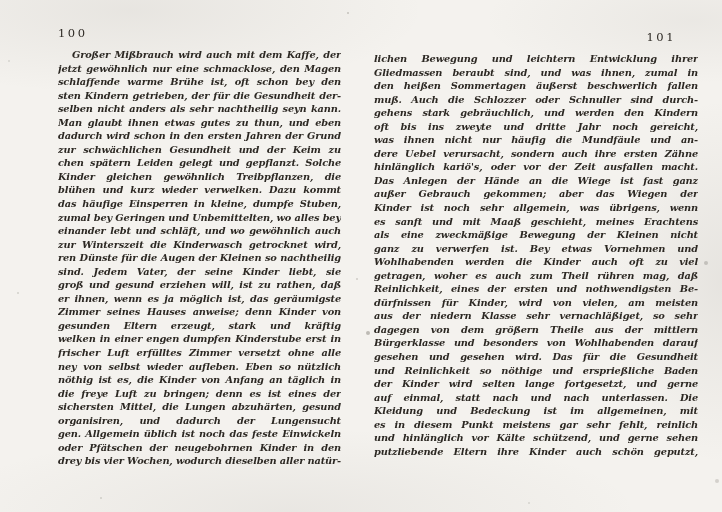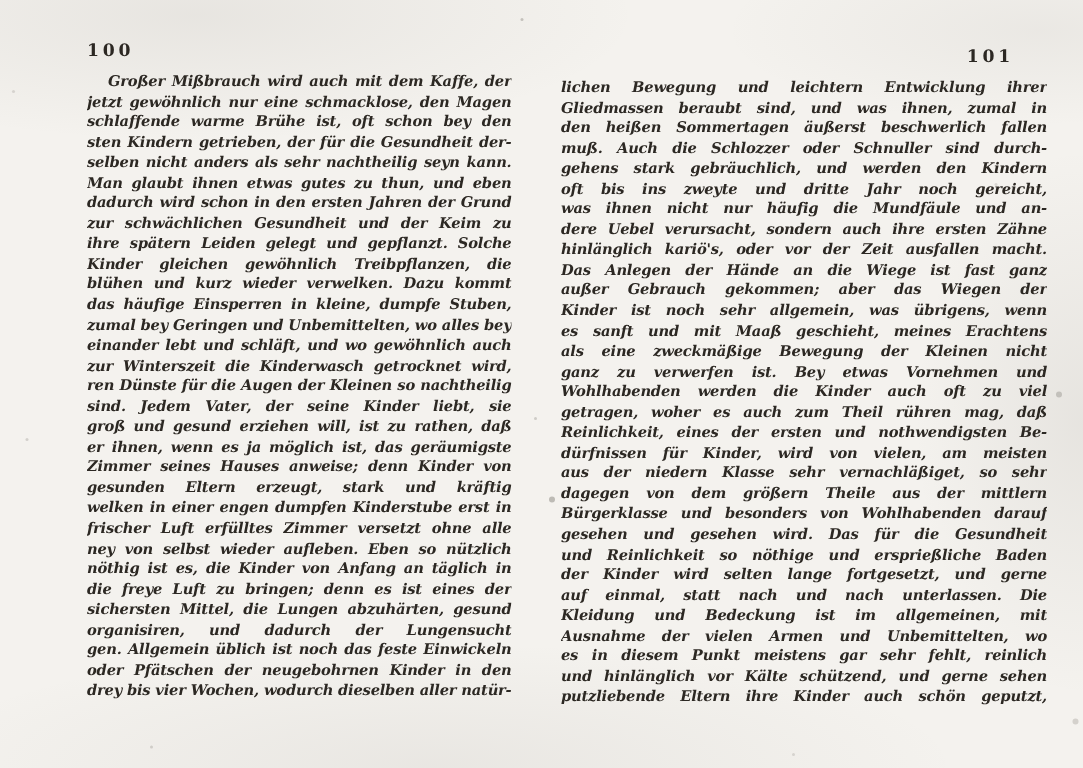--- a/index.html
+++ b/index.html
@@ -18,21 +18,21 @@
       radial-gradient(ellipse 500px 120px at 40% 100%, rgba(120,114,106,0.09), transparent 70%),
       radial-gradient(ellipse 160px 260px at 100% 55%, rgba(110,104,96,0.10), transparent 70%),
       var(--paper, #f4f2ee);
   }
   .page { position: absolute; }
   .page-left  { left: 58px;  top: 26px; width: 283px; }
   .page-right { left: 374px; top: 30px; width: 324px; }
   .page-number {
     height: 14px; line-height: 14px;
     margin-bottom: 8px;
-    font-size: 11.5px; font-weight: bold;
+    font-size: 11.5px; font-weight: normal;
     letter-spacing: 2.5px;
     color: var(--ink, #2c2823);
   }
   .pn-right { text-align: right; padding-right: 22px; }
   .page-text { width: 100%; font-style: italic; }
   .text-line {
     height: 13.55px; line-height: 13.55px;
     overflow: hidden;
     font-size: 9.8px; font-weight: bold;
     letter-spacing: -0.15px;
@@ -69,21 +69,21 @@
     <div class="page-number pn-left">100</div>
     <div class="page-text">
         <div class="text-line indent">Großer Mißbrauch wird auch mit dem Kaffe, der</div>
         <div class="text-line">jetzt gewöhnlich nur eine schmacklose, den Magen er-</div>
         <div class="text-line">schlaffende warme Brühe ist, oft schon bey den klein-</div>
         <div class="text-line">sten Kindern getrieben, der für die Gesundheit der-</div>
         <div class="text-line">selben nicht anders als sehr nachtheilig seyn kann.</div>
         <div class="text-line">Man glaubt ihnen etwas gutes zu thun, und eben</div>
         <div class="text-line">dadurch wird schon in den ersten Jahren der Grund</div>
         <div class="text-line">zur schwächlichen Gesundheit und der Keim zu man-</div>
-        <div class="text-line">ihre spätern Leiden gelegt und gepflanzt. Solche</div>
+        <div class="text-line">chen spätern Leiden gelegt und gepflanzt. Solche</div>
         <div class="text-line">Kinder gleichen gewöhnlich Treibpflanzen, die schnell</div>
         <div class="text-line">blühen und kurz wieder verwelken. Dazu kommt noch</div>
         <div class="text-line">das häufige Einsperren in kleine, dumpfe Stuben,</div>
         <div class="text-line">zumal bey Geringen und Unbemittelten, wo alles bey</div>
         <div class="text-line">einander lebt und schläft, und wo gewöhnlich auch</div>
         <div class="text-line">zur Winterszeit die Kinderwasch getrocknet wird, de-</div>
         <div class="text-line">ren Dünste für die Augen der Kleinen so nachtheilig</div>
         <div class="text-line">sind. Jedem Vater, der seine Kinder liebt, sie</div>
         <div class="text-line">groß und gesund erziehen will, ist zu rathen, daß</div>
         <div class="text-line">er ihnen, wenn es ja möglich ist, das geräumigste</div>
@@ -125,21 +125,20 @@
         <div class="text-line">Reinlichkeit, eines der ersten und nothwendigsten Be-</div>
         <div class="text-line">dürfnissen für Kinder, wird von vielen, am meisten</div>
         <div class="text-line">aus der niedern Klasse sehr vernachläßiget, so sehr</div>
         <div class="text-line">dagegen von dem größern Theile aus der mittlern</div>
         <div class="text-line">Bürgerklasse und besonders von Wohlhabenden darauf</div>
         <div class="text-line">gesehen und gesehen wird. Das für die Gesundheit</div>
         <div class="text-line">und Reinlichkeit so nöthige und ersprießliche Baden</div>
         <div class="text-line">der Kinder wird selten lange fortgesetzt, und gerne</div>
         <div class="text-line">auf einmal, statt nach und nach unterlassen. Die</div>
         <div class="text-line">Kleidung und Bedeckung ist im allgemeinen, mit</div>
-        <div class="text-line">Ausnahme der vielen Armen und Unbemittelten, wo</div>
         <div class="text-line">es in diesem Punkt meistens gar sehr fehlt, reinlich</div>
         <div class="text-line">und hinlänglich vor Kälte schützend, und gerne sehen</div>
         <div class="text-line">putzliebende Eltern ihre Kinder auch schön geputzt,</div>
       </div>
   </div>
 
   <div class="specks"></div>
 
 </div>
 

